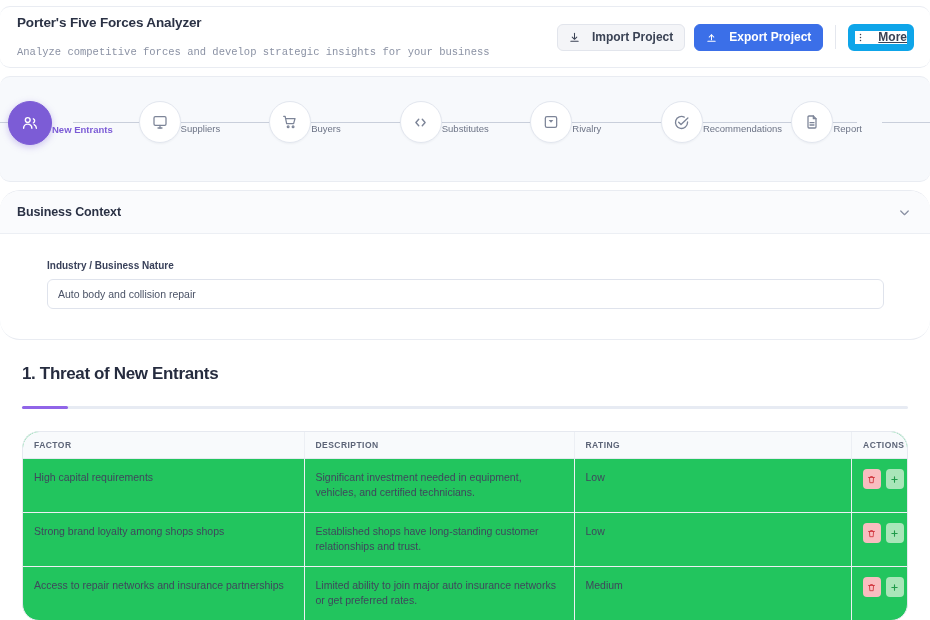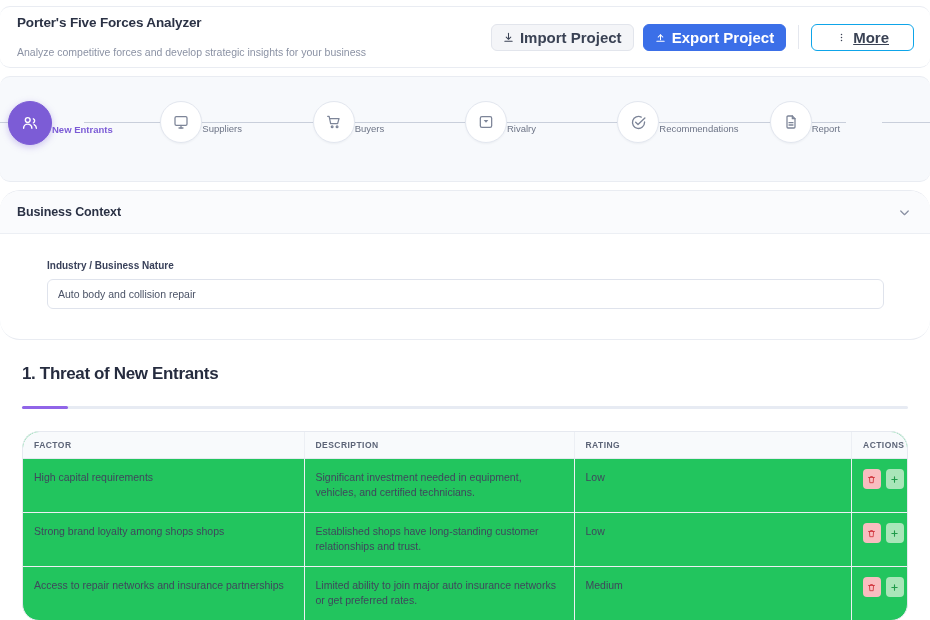--- a/index.html
+++ b/index.html
@@ -34,50 +34,51 @@
     font-weight: bold;
     color: #2b3245;
     letter-spacing: -0.15px;
     line-height: 17px;
   }
   .app-subtitle {
     font-size: 10.5px;
     color: #8b92a4;
     line-height: 15px;
     margin-top: 14px;
+    font-family: Liberation Mono, monospace;
   }
   .header-actions { display: flex; align-items: center; gap: 9px; }
 
   .btn {
     display: inline-flex;
     align-items: center;
-    gap: 6px;
+    gap: 12px;
     height: 27px;
     padding: 0 11px;
     border-radius: 6px;
-    font-size: 15px;
+    font-size: 12px;
     font-weight: bold;
     cursor: pointer;
     white-space: nowrap;
   }
   .btn-import {
     background: #f4f5f8;
     border: 1px solid #e2e5ec;
     color: #3a4254;
   }
   .btn-export {
     background: #3b6fe8;
     border: 1px solid #3b6fe8;
     color: #ffffff;
   }
   .btn-more {
     background: #ffffff;
-    border: 1px solid #0ea5e9;
+    border: 7px solid #0ea5e9;
     color: #3a4254;
-    padding: 0 24px;
+    padding: 0 0;
     text-decoration: underline;
   }
   .hdr-divider {
     width: 1px; height: 24px;
     background: #e4e7ee;
     margin: 0 3px;
   }
   .ico { display: inline-flex; align-items: center; justify-content: center; flex: none; }
 
   
@@ -376,20 +377,31 @@
             <svg width="16" height="16" viewBox="0 0 24 24" fill="none" stroke="currentColor" stroke-width="1.9" stroke-linecap="round" stroke-linejoin="round">
               <path d="M2.5 3.5h2.2l2.3 11h10.4l2.1-7.6H6.2"></path>
               <circle cx="9.2" cy="19.2" r="1.3"></circle>
               <circle cx="16.6" cy="19.2" r="1.3"></circle>
             </svg>
           </span>
         </div>
         <div class="step-label">Buyers</div>
       </div>
 
+      <div class="step">
+        <div class="step-circle">
+          <span class="ico">
+            <svg width="17" height="17" viewBox="0 0 24 24" fill="none" stroke="currentColor" stroke-width="2" stroke-linecap="round" stroke-linejoin="round">
+              <path d="M9.5 7.5 5.5 12l4 4.5"></path>
+                <path d="M14.5 7.5 18.5 12l-4 4.5"></path>
+            </svg>
+          </span>
+        </div>
+        <div class="step-label">Substitutes</div>
+      </div>
 
       <div class="step">
         <div class="step-circle">
           <span class="ico">
             <svg width="16" height="16" viewBox="0 0 24 24" fill="none" stroke="currentColor" stroke-width="1.9" stroke-linecap="round" stroke-linejoin="round">
               <rect x="3.5" y="4" width="17" height="16" rx="2.4"></rect>
               <path d="M8.5 9h7l-3.5 4z" fill="currentColor" stroke="none"></path>
             </svg>
           </span>
         </div>

